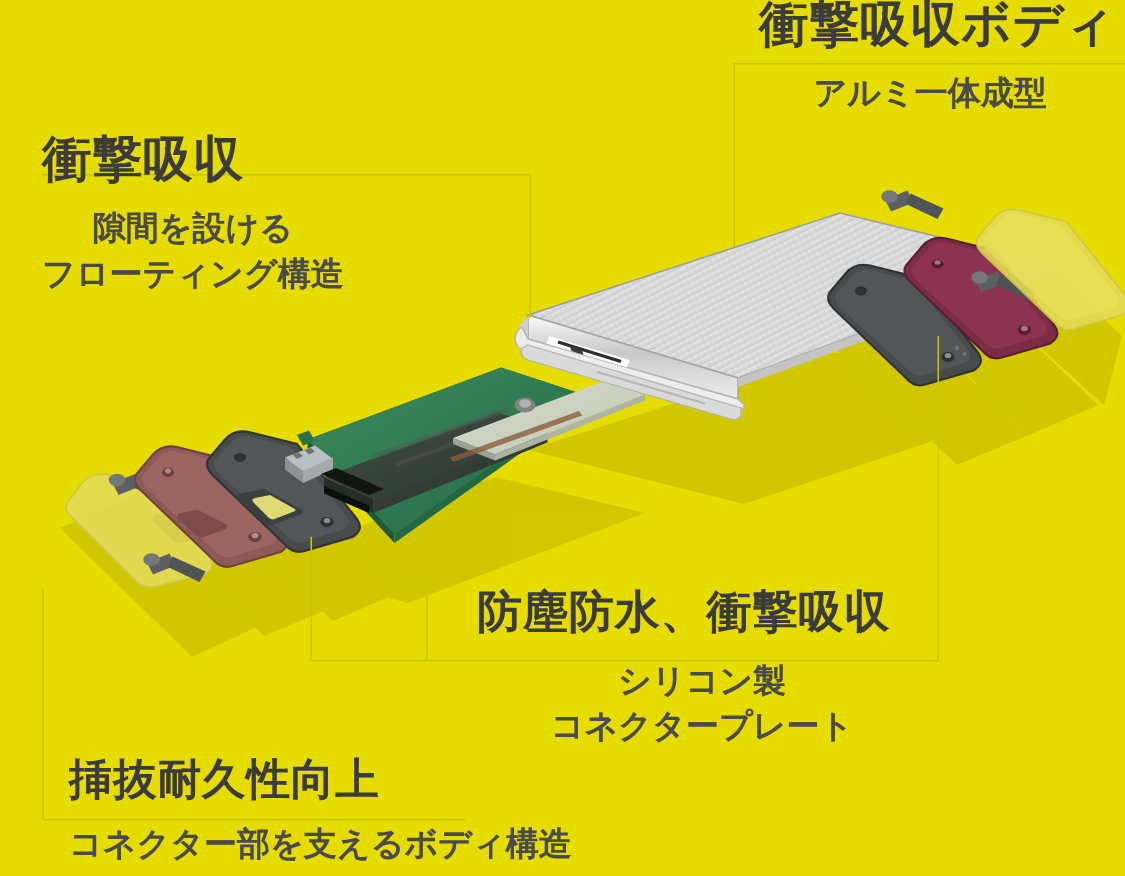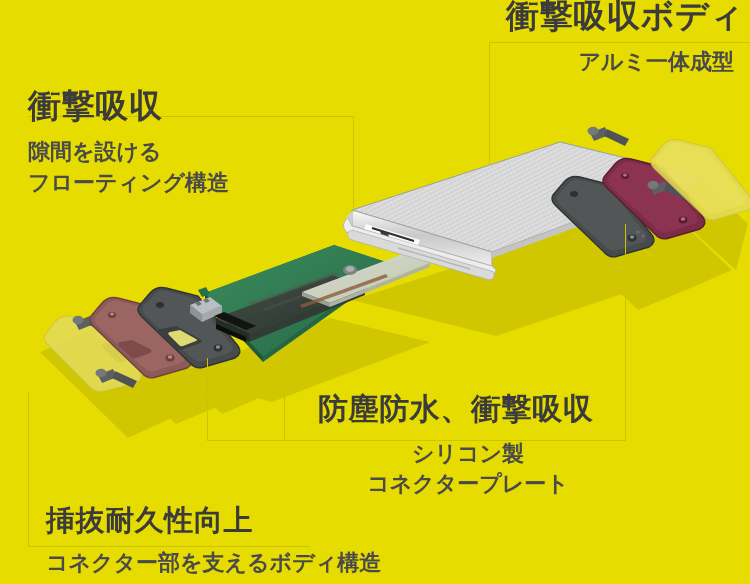--- a/index.html
+++ b/index.html
@@ -18,31 +18,32 @@
     color:#3b3b3b;
     letter-spacing:.02em;
     white-space:nowrap;
     line-height:1.1;
   }
   .c-sub{
     font-weight:700;
     color:#4a4a4a;
     line-height:1.38;
     white-space:pre-line;
+    text-align:center;
   }
 
   
   #callout-shock{left:28px;top:88px;}
   #callout-shock .c-title{font-size:33px;}
   #callout-shock .c-sub{font-size:22px;margin-top:13px;}
 
   
   #callout-body{right:6px;top:-2px;text-align:right;}
   #callout-body .c-title{font-size:33px;}
-  #callout-body .c-sub{font-size:22px;margin-top:13px;text-align:right;padding-right:10px;}
+  #callout-body .c-sub{font-size:22px;margin-top:13px;text-align:center;padding-right:10px;}
 
   
   #callout-dust{left:318px;top:392px;}
   #callout-dust .c-title{font-size:30px;}
   #callout-dust .c-sub{font-size:22px;margin-top:14px;text-align:center;width:300px;}
 
   
   #callout-durable{left:46px;top:505px;}
   #callout-durable .c-title{font-size:29px;}
   #callout-durable .c-sub{font-size:22px;margin-top:11px;}

